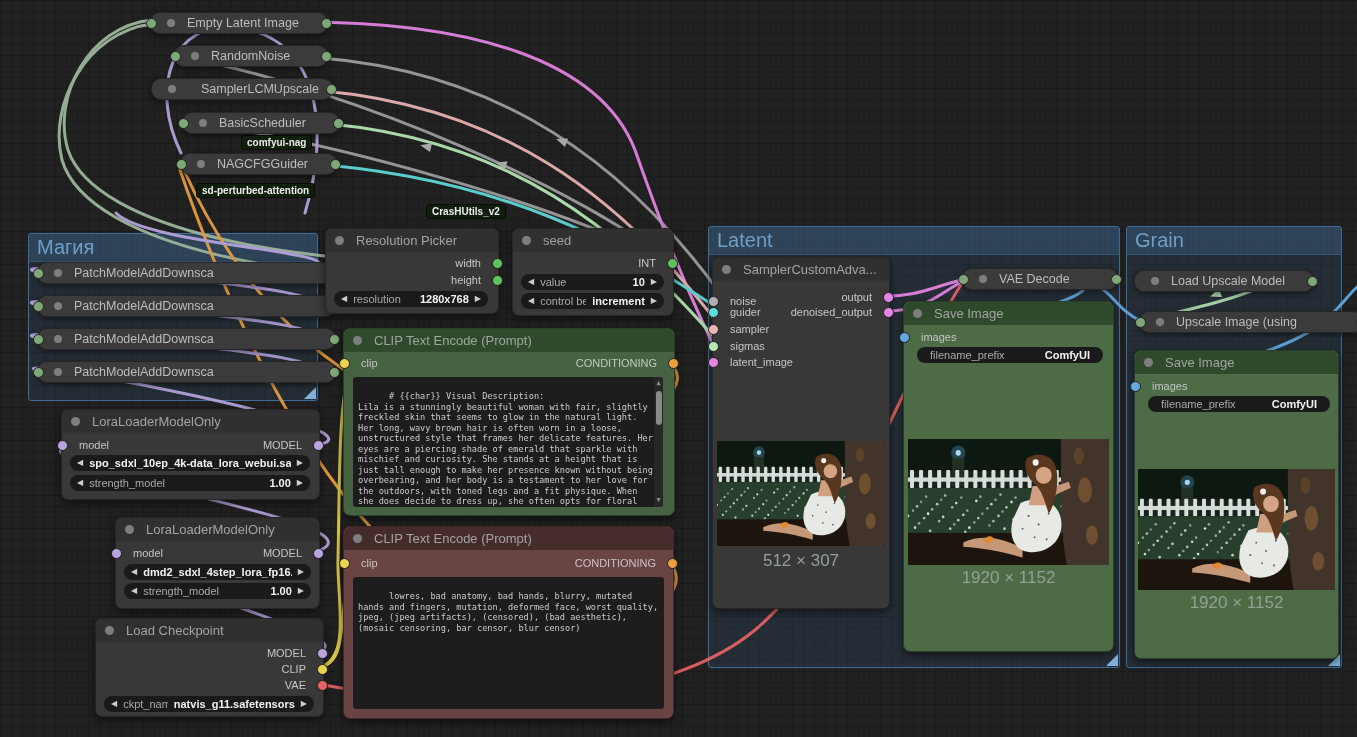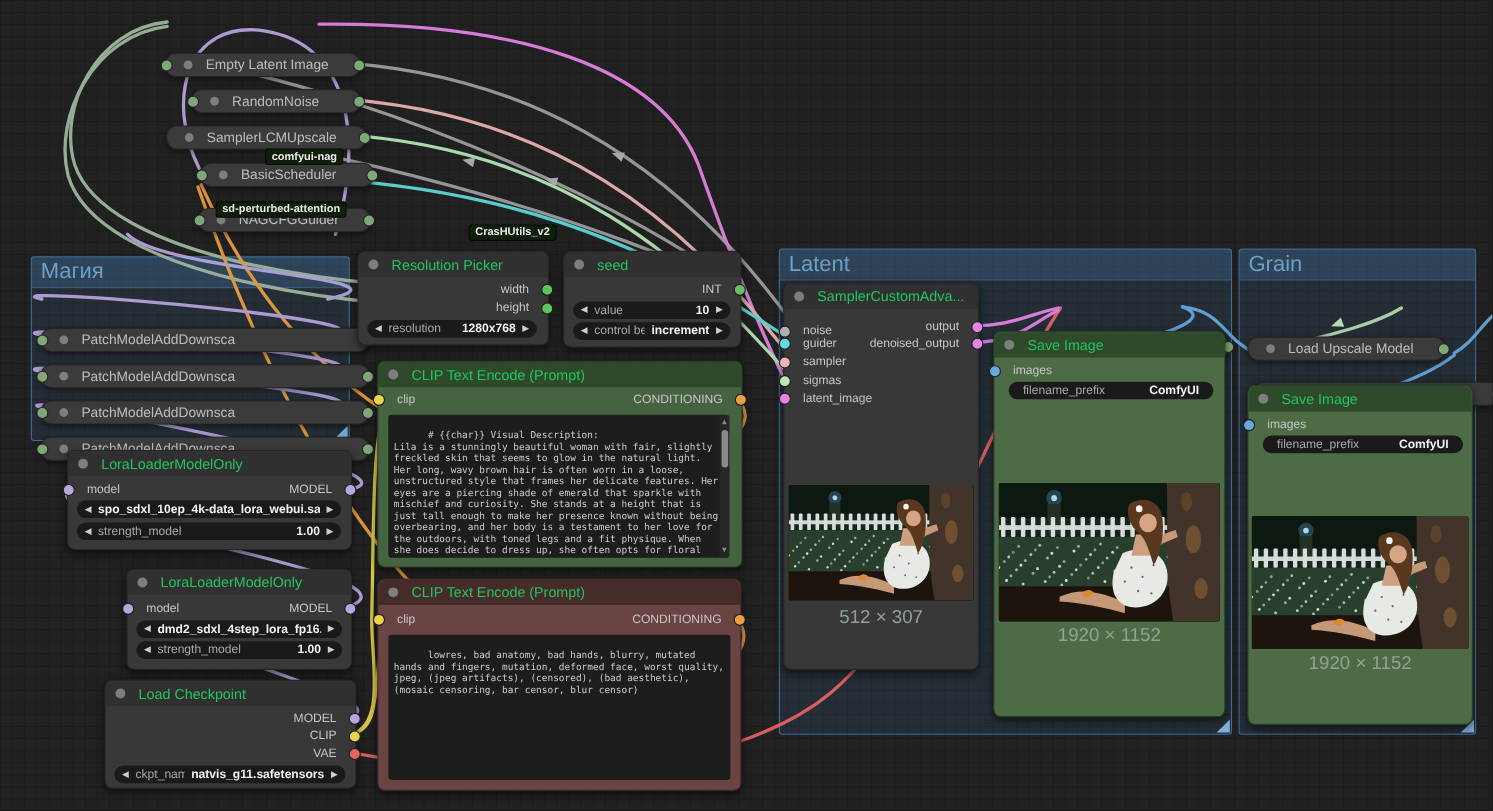--- a/index.html
+++ b/index.html
@@ -18,23 +18,23 @@
   .group-title{height:27px;line-height:27px;padding-left:8px;font-size:20px;color:#6f9fc8;background:rgba(70,120,170,.30);border-bottom:1px solid rgba(90,140,190,.25);}
   .group-resize{position:absolute;right:1px;bottom:1px;width:0;height:0;border-left:12px solid transparent;border-bottom:12px solid #7fb0d8;}
   #wires{position:absolute;left:0;top:0;z-index:2;pointer-events:none;}
   .node{position:absolute;background:#383838;border:1px solid #262626;border-radius:7px;box-shadow:0 3px 8px rgba(0,0,0,.55);z-index:3;}
   .node.green{background:#466341;border-color:#2a3f27;}
   .node.green .hd{background:#2e4a2b;}
   .node.red{background:#6a4343;border-color:#402828;}
   .node.red .hd{background:#462b2b;}
   .node.savegreen{background:#4d6b45;border-color:#2a3f27;}
   .node.savegreen .hd{background:#2e4a2b;}
-  .hd{height:23px;line-height:23px;border-radius:7px 7px 0 0;background:#303030;color:#22c55e;font-size:13px;padding-left:30px;white-space:nowrap;overflow:hidden;}
+  .hd{height:23px;line-height:23px;border-radius:7px 7px 0 0;background:#303030;color:#a3a3a3;font-size:13px;padding-left:30px;white-space:nowrap;overflow:hidden;}
   .cdot{position:absolute;left:9px;top:7px;width:9px;height:9px;border-radius:50%;background:#7e7e7e;}
-  .pill{position:absolute;height:20px;line-height:20px;background:#3b3b3b;border:1px solid #262626;border-radius:10px;box-shadow:0 2px 6px rgba(0,0,0,.5);color:#bdbdbd;font-size:12.5px;padding-left:36px;white-space:nowrap;z-index:3;margin-top:36px;}
+  .pill{position:absolute;height:20px;line-height:20px;background:#3b3b3b;border:1px solid #262626;border-radius:10px;box-shadow:0 2px 6px rgba(0,0,0,.5);color:#bdbdbd;font-size:12.5px;padding-left:36px;white-space:nowrap;z-index:3;}
   .pill .cdot{left:16px;top:6px;width:8px;height:8px;}
   .pdot{position:absolute;width:9px;height:9px;border-radius:50%;background:#7fa878;border:1px solid #222;}
   .pdot.l{left:-5px;top:5px;} .pdot.r{right:-5px;top:5px;}
   .port{position:absolute;height:14px;line-height:14px;font-size:11px;color:#c6c6c6;white-space:nowrap;}
   .port .dot{position:absolute;top:2px;width:9px;height:9px;border-radius:50%;border:1px solid #1d1d1d;}
   .port.in{left:0;padding-left:17px;} .port.in .dot{left:-5px;}
   .port.out{right:0;padding-right:17px;text-align:right;} .port.out .dot{right:-5px;}
   .widget{position:absolute;height:16px;line-height:16px;background:#1a1a1a;border-radius:9px;font-size:11px;color:#a9a9a9;display:flex;align-items:center;padding:0 7px;overflow:hidden;}
   .widget .arr{color:#cfcfcf;font-size:8px;flex:0 0 auto;}
   .widget .lbl{flex:0 1 auto;margin:0 6px;white-space:nowrap;overflow:hidden;}
@@ -126,21 +126,21 @@
     <span class="cdot"></span>
     <span>Empty Latent Image</span>
     <span class="pdot r"></span>
   </div>
   <div class="pill" style="left:174px;top:45px;width:116px;">
     <span class="pdot l"></span>
     <span class="cdot"></span>
     <span>RandomNoise</span>
     <span class="pdot r"></span>
   </div>
-  <div class="pill" style="left:151px;top:78px;width:144px;">
+  <div class="pill" style="left:151px;top:78px;width:144px;text-align:center;">
     <span class="cdot"></span>
     <span>SamplerLCMUpscale</span>
     <span class="pdot r"></span>
   </div>
   <div class="pill" style="left:182px;top:112px;width:120px;">
     <span class="pdot l"></span>
     <span class="cdot"></span>
     <span>BasicScheduler</span>
     <span class="pdot r"></span>
   </div>

